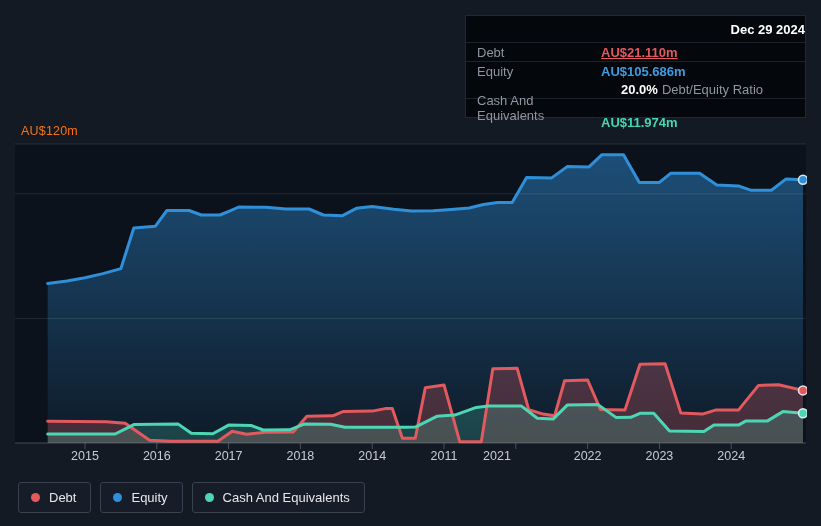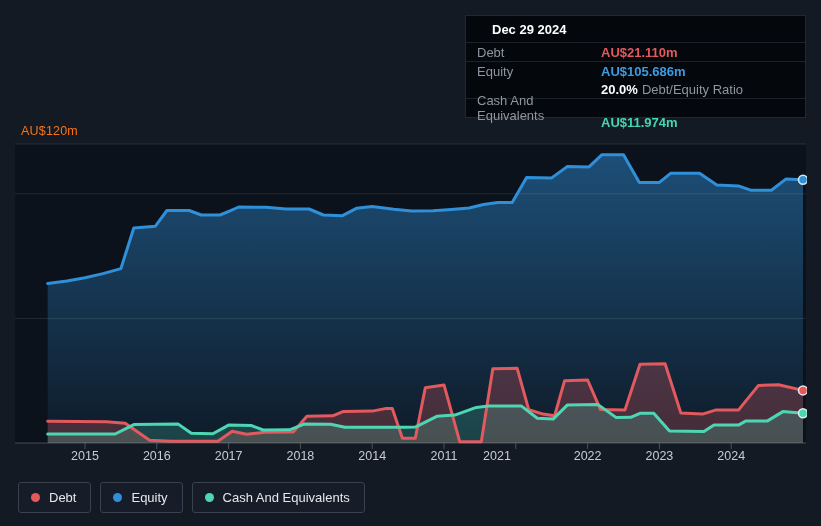--- a/index.html
+++ b/index.html
@@ -7,23 +7,23 @@
   .stage{position:absolute;left:0;top:0;width:821px;height:526px;background:#141a24;}
   svg#plot{position:absolute;left:0;top:0;}
   .ylab{position:absolute;font-size:12.5px;color:#f97316;letter-spacing:.2px;}
   .ylab-top{left:21px;top:124px;}
   .ylab-zero{left:47px;top:424px;}
   #xlabels .xlab{position:absolute;top:449px;width:50px;text-align:center;
     font-size:12.5px;color:#c6ccd4;}
   
   .tooltip{position:absolute;left:465px;top:15px;width:341px;height:103px;box-sizing:border-box;
     background:#04070b;border:1px solid #23282f;z-index:5;font-size:13px;}
-  .tt-title{height:26px;line-height:28px;padding:0 0 0 26px;color:#ffffff;font-weight:700;}
+  .tt-title{height:26px;line-height:28px;padding:0 0 0 26px;color:#ffffff;font-weight:700;text-align:right;}
   .tt-row{display:flex;align-items:center;height:18px;border-top:1px solid #1d2229;padding-left:11px;}
-  .tt-row.no-div{border-top:none;}
+  .tt-row.no-div{border-top:none;margin-left:20px;}
   .tt-label{flex:0 0 124px;color:#8f96a0;}
   .tt-val{font-weight:700;}
   .tt-ratio-pct{color:#ffffff;font-weight:700;}
   .tt-ratio-txt{color:#8f96a0;font-weight:400;margin-left:4px;}
   
   .legend{position:absolute;left:18px;top:482px;display:flex;gap:9px;}
   .legend-item{display:flex;align-items:center;gap:9px;height:29px;padding:0 14px 0 12px;
     border:1px solid #39414e;border-radius:3px;background:#171d28;cursor:pointer;}
   .legend-dot{width:9px;height:9px;border-radius:50%;}
   .legend-label{font-size:13px;color:#e4e7ec;}
@@ -84,21 +84,21 @@
       <div class="xlab" style="left: 472px;">2021</div>
       <div class="xlab" style="left: 562.6px;">2022</div>
       <div class="xlab" style="left: 634.4px;">2023</div>
       <div class="xlab" style="left: 706.2px;">2024</div>
     </div>
 
   <div class="tooltip">
     <div class="tt-title">Dec 29 2024</div>
     <div class="tt-row">
       <span class="tt-label">Debt</span>
-      <span class="tt-val" style="color: rgb(226, 89, 94);">AU$21.110m</span>
+      <span class="tt-val" style="color: rgb(226, 89, 94); text-decoration: underline;">AU$21.110m</span>
     </div>
     <div class="tt-row">
       <span class="tt-label">Equity</span>
       <span class="tt-val" style="color: rgb(61, 156, 225);">AU$105.686m</span>
     </div>
     <div class="tt-row no-div">
       <span class="tt-label"></span>
       <span><span class="tt-ratio-pct">20.0%</span><span class="tt-ratio-txt">Debt/Equity Ratio</span></span>
     </div>
     <div class="tt-row">

